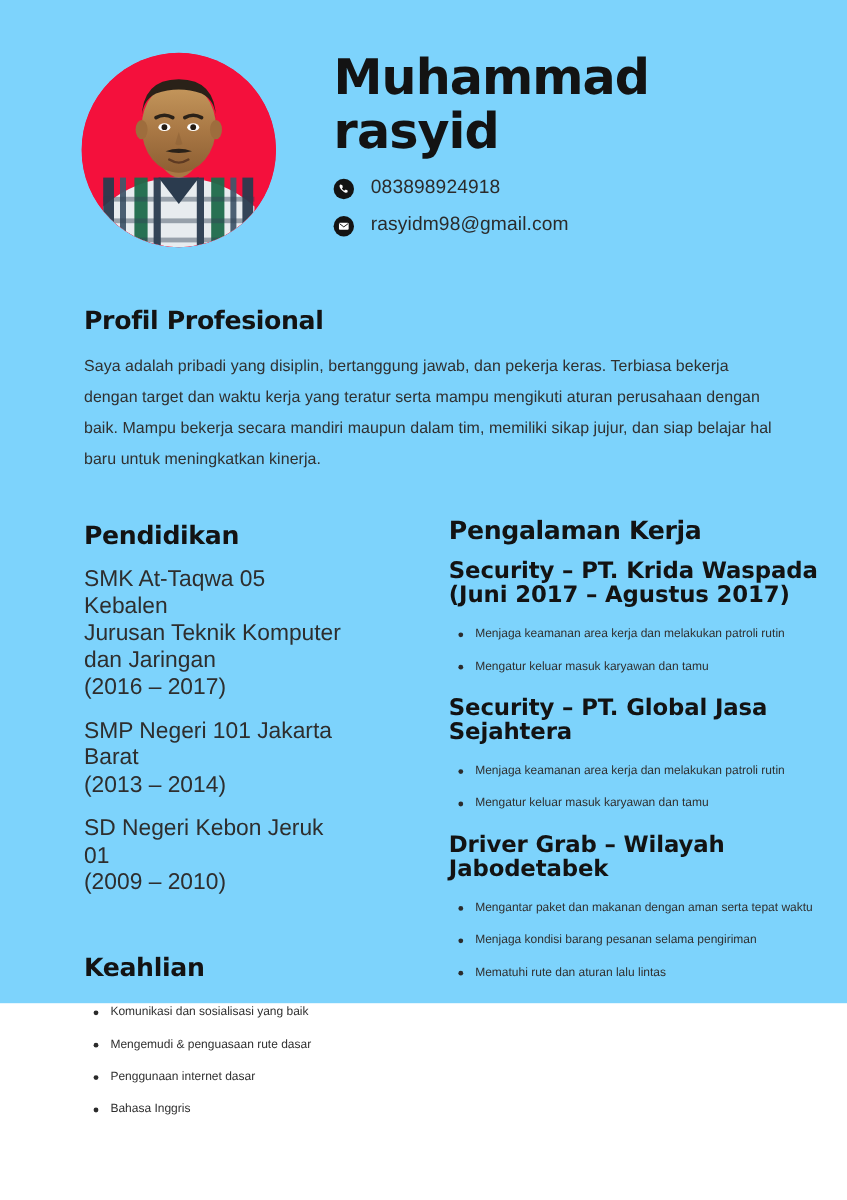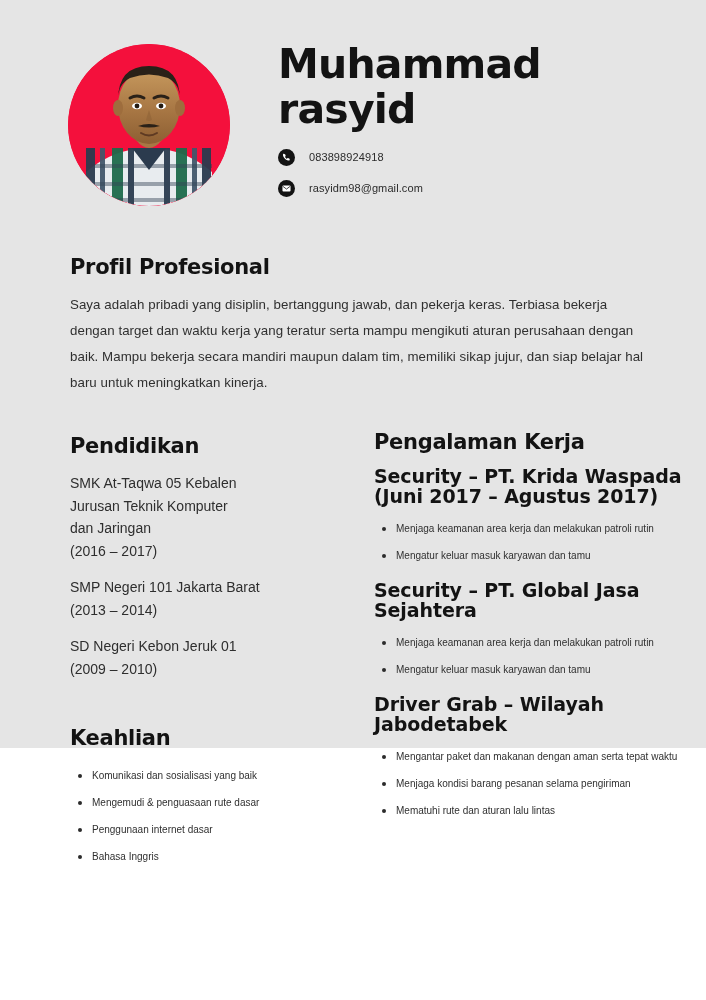--- a/index.html
+++ b/index.html
@@ -12,22 +12,22 @@
     height: 1000px;
     font-family: "Liberation Sans", "DejaVu Sans", sans-serif;
     color: #1a1a1a;
     position: relative;
     overflow: hidden;
   }
   .page {
     position: absolute;
     left: 0; top: 0;
     width: 706px;
-    height: 748px;
-    background: #e5e5e5;
+    height: 836px;
+    background: #7dd3fc;
     box-sizing: border-box;
   }
 
   
   .header {
     position: absolute;
     left: 68px;
     top: 42px;
     width: 580px;
     height: 182px;
@@ -79,21 +79,21 @@
     background: #131313;
     display: inline-flex;
     align-items: center;
     justify-content: center;
     flex: 0 0 auto;
     margin-right: 14px;
   }
   .contact-icon svg { display: block; }
   .contact-text {
     font-family: "Liberation Sans", sans-serif;
-    font-size: 11px;
+    font-size: 16px;
     color: #2b2b2b;
     letter-spacing: 0.1px;
   }
 
   
   .section-title {
     font-family: "DejaVu Sans", sans-serif;
     font-size: 21px;
     font-weight: 700;
     color: #131313;
@@ -131,21 +131,21 @@
     left: 326px;
     top: 430px;
     width: 340px;
     margin-left: 48px;
   }
 
   
   .edu-list { margin: 0; padding: 0; list-style: none; }
   .edu-item {
     font-family: "Liberation Sans", sans-serif;
-    font-size: 14px;
+    font-size: 19px;
     line-height: 22.5px;
     color: #2e2e2e;
     margin-bottom: 14px;
     white-space: pre-line;
   }
   .block-gap-edu { margin-top: 14px; }
 
   
   .skills { margin-top: 46px; }
   .bullets {

